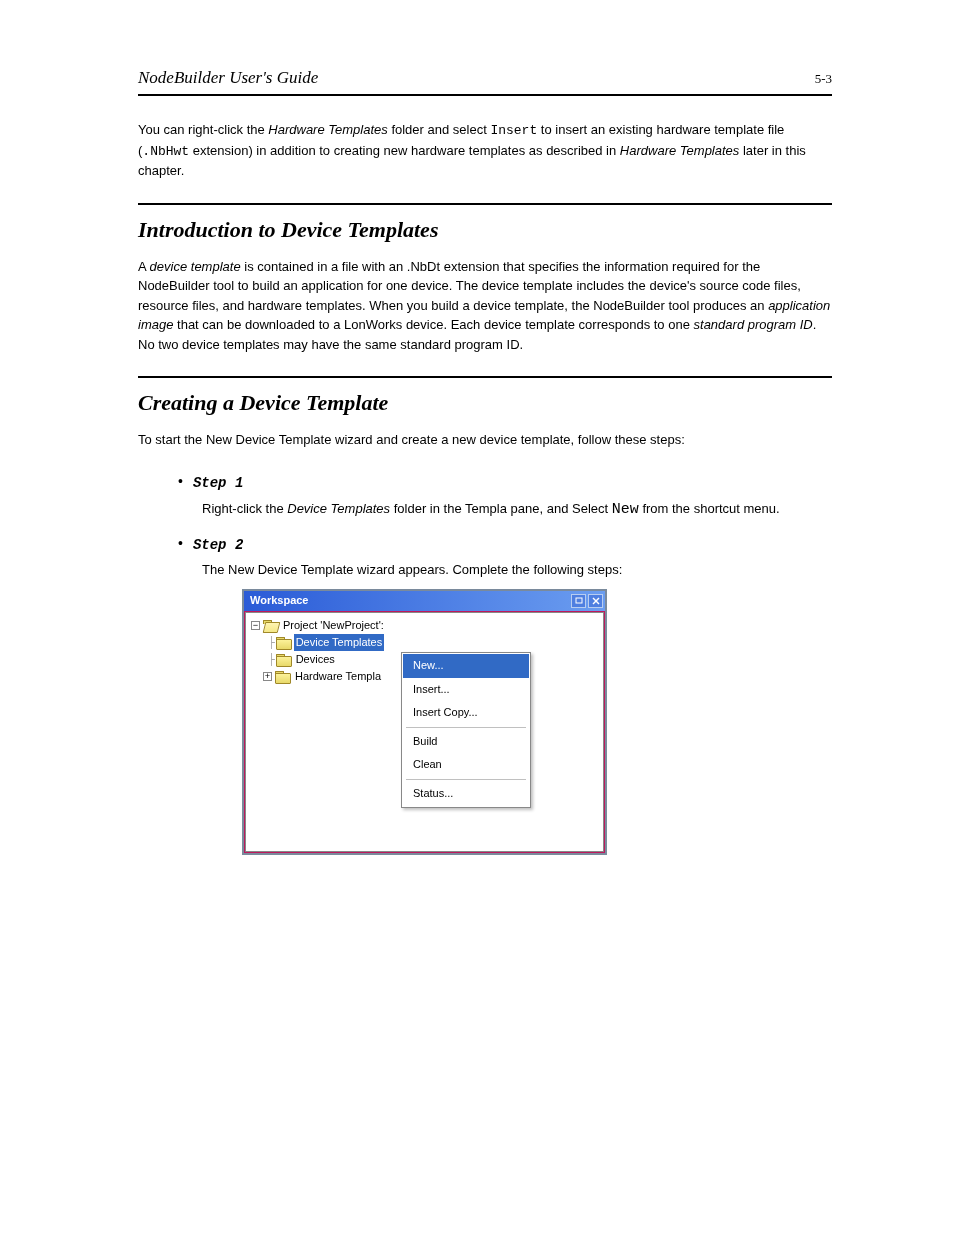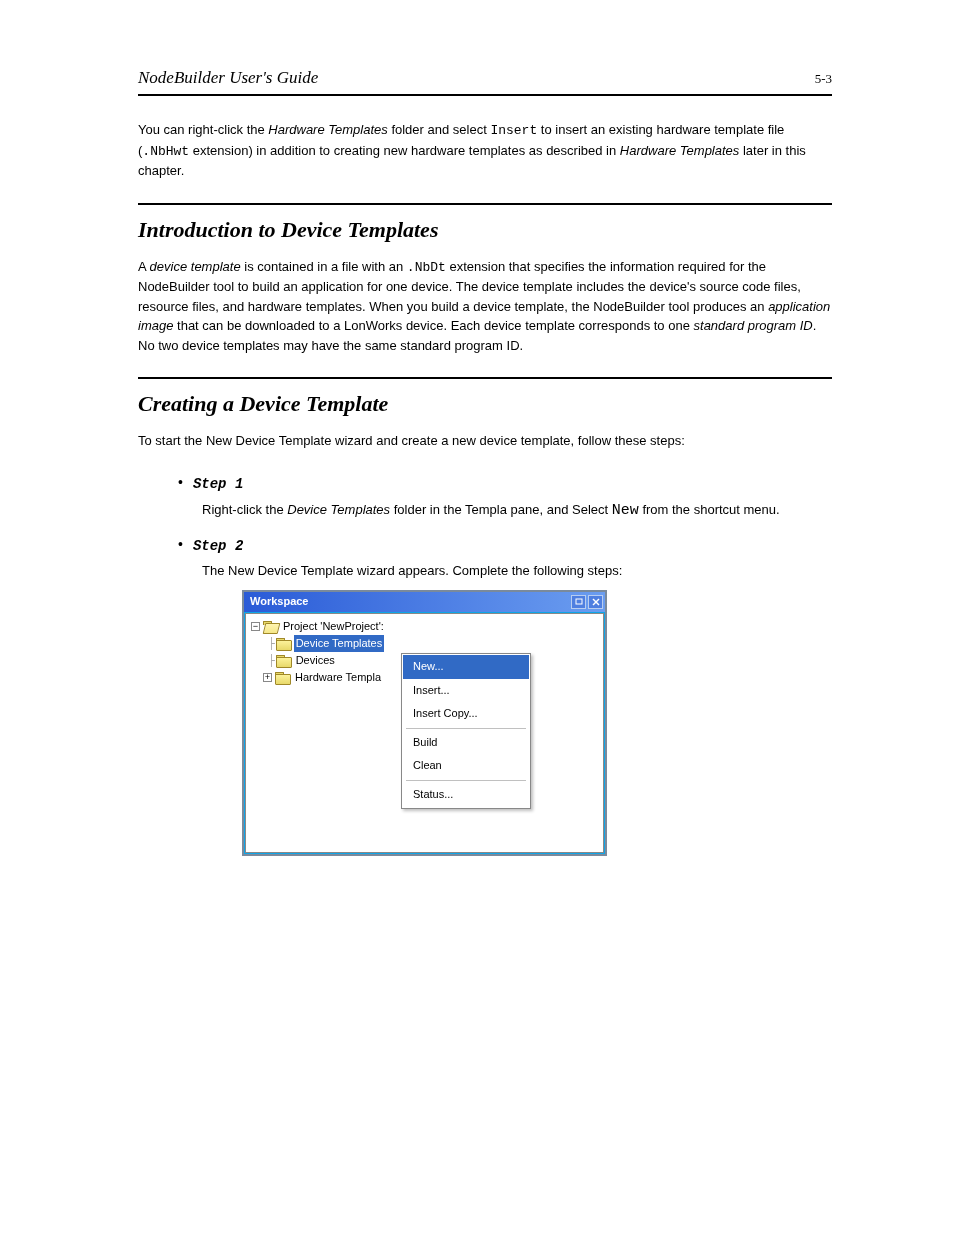--- a/index.html
+++ b/index.html
@@ -48,21 +48,21 @@
     font-weight: bold;
     font-size: 22px;
     margin-bottom: 14px;
   }
   .section-body {
     font-size: 13px;
     line-height: 1.5;
     margin-bottom: 22px;
   }
   .section-body .em { font-style: italic; }
-  .section-body .mono { font-family: Liberation Mono, monospace; }
+  .section-body .mono { font-family: Liberation Sans, sans-serif; }
   .steps {
     font-size: 13px;
     line-height: 1.6;
     margin-left: 40px;
   }
   .step {
     margin-bottom: 12px;
   }
   .step-head {
     display: flex;
@@ -85,21 +85,21 @@
   }
   .step-text .mono { font-family: "Courier New", monospace; font-size: 15px; }
   .step-text .em { font-style: italic; }
   .screenshot-wrap {
     margin-left: 64px;
     margin-top: 8px;
   }
   .panel {
     width: 365px;
     border: 2px solid #7a8a9c;
-    background: #0ea5e9;
+    background: #be185d;
     font-family: Tahoma, Arial, sans-serif;
     font-size: 11px;
   }
   .panel-titlebar {
     background: linear-gradient(to right, #2a5bd7, #6b9df0);
     height: 20px;
     display: flex;
     align-items: center;
     justify-content: space-between;
     padding: 0 2px 0 6px;

